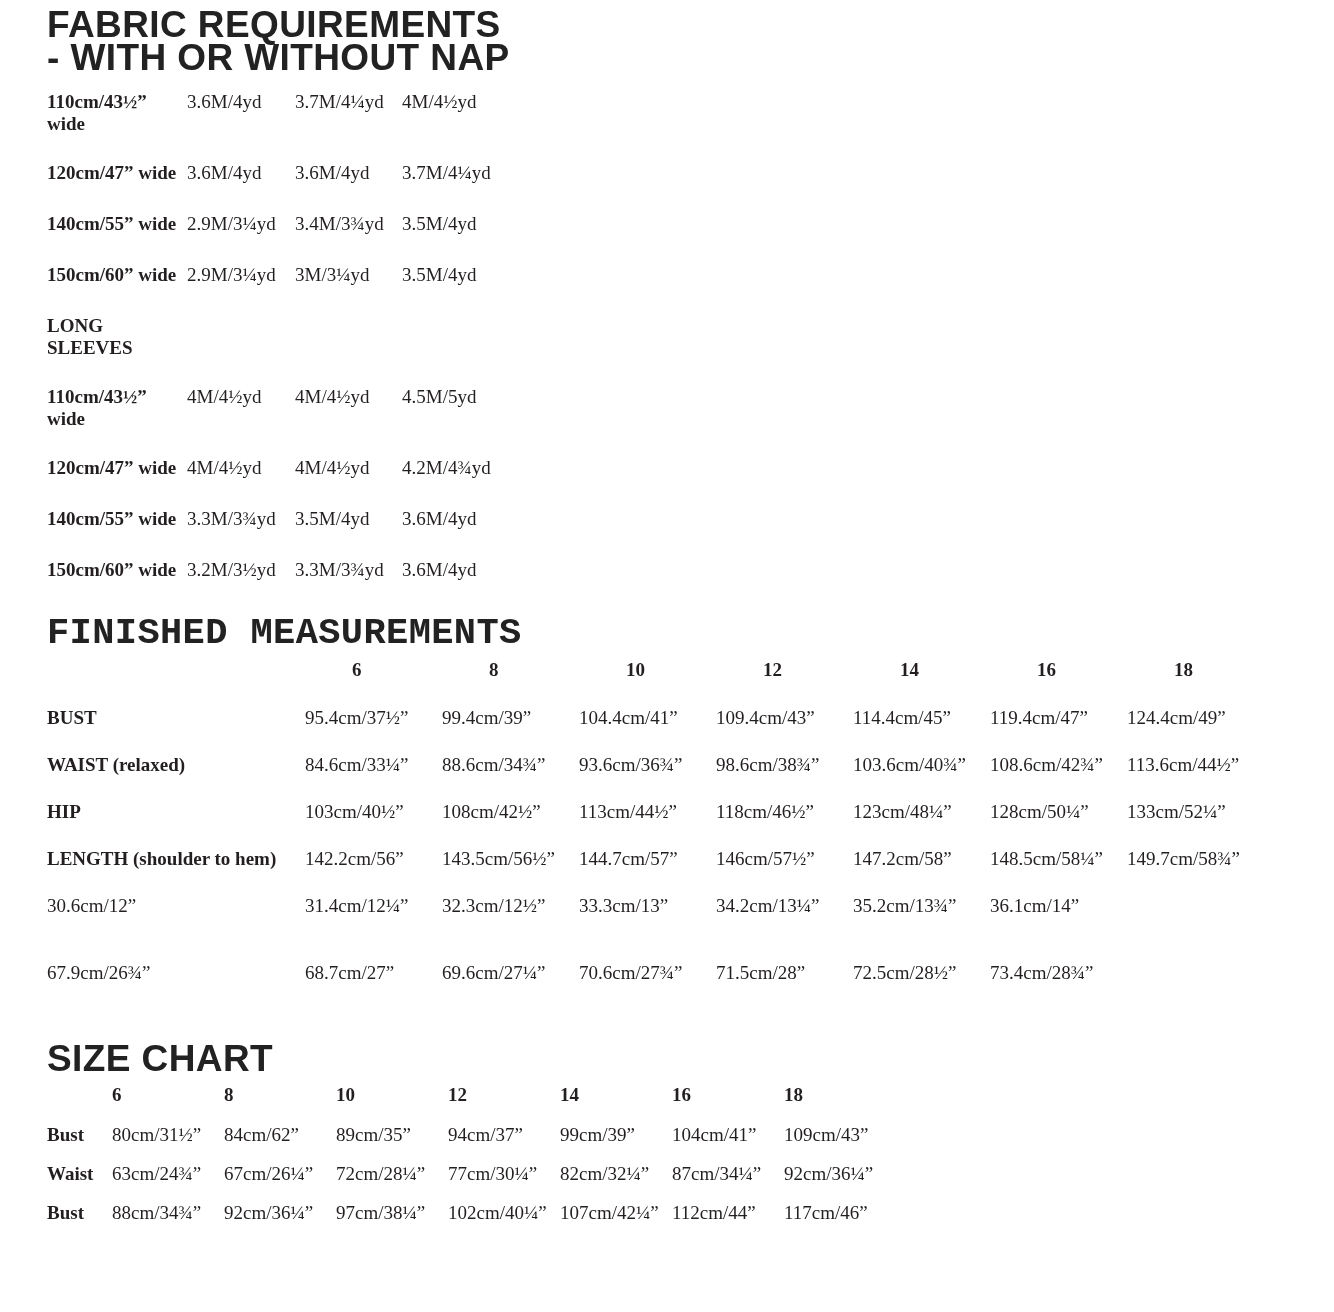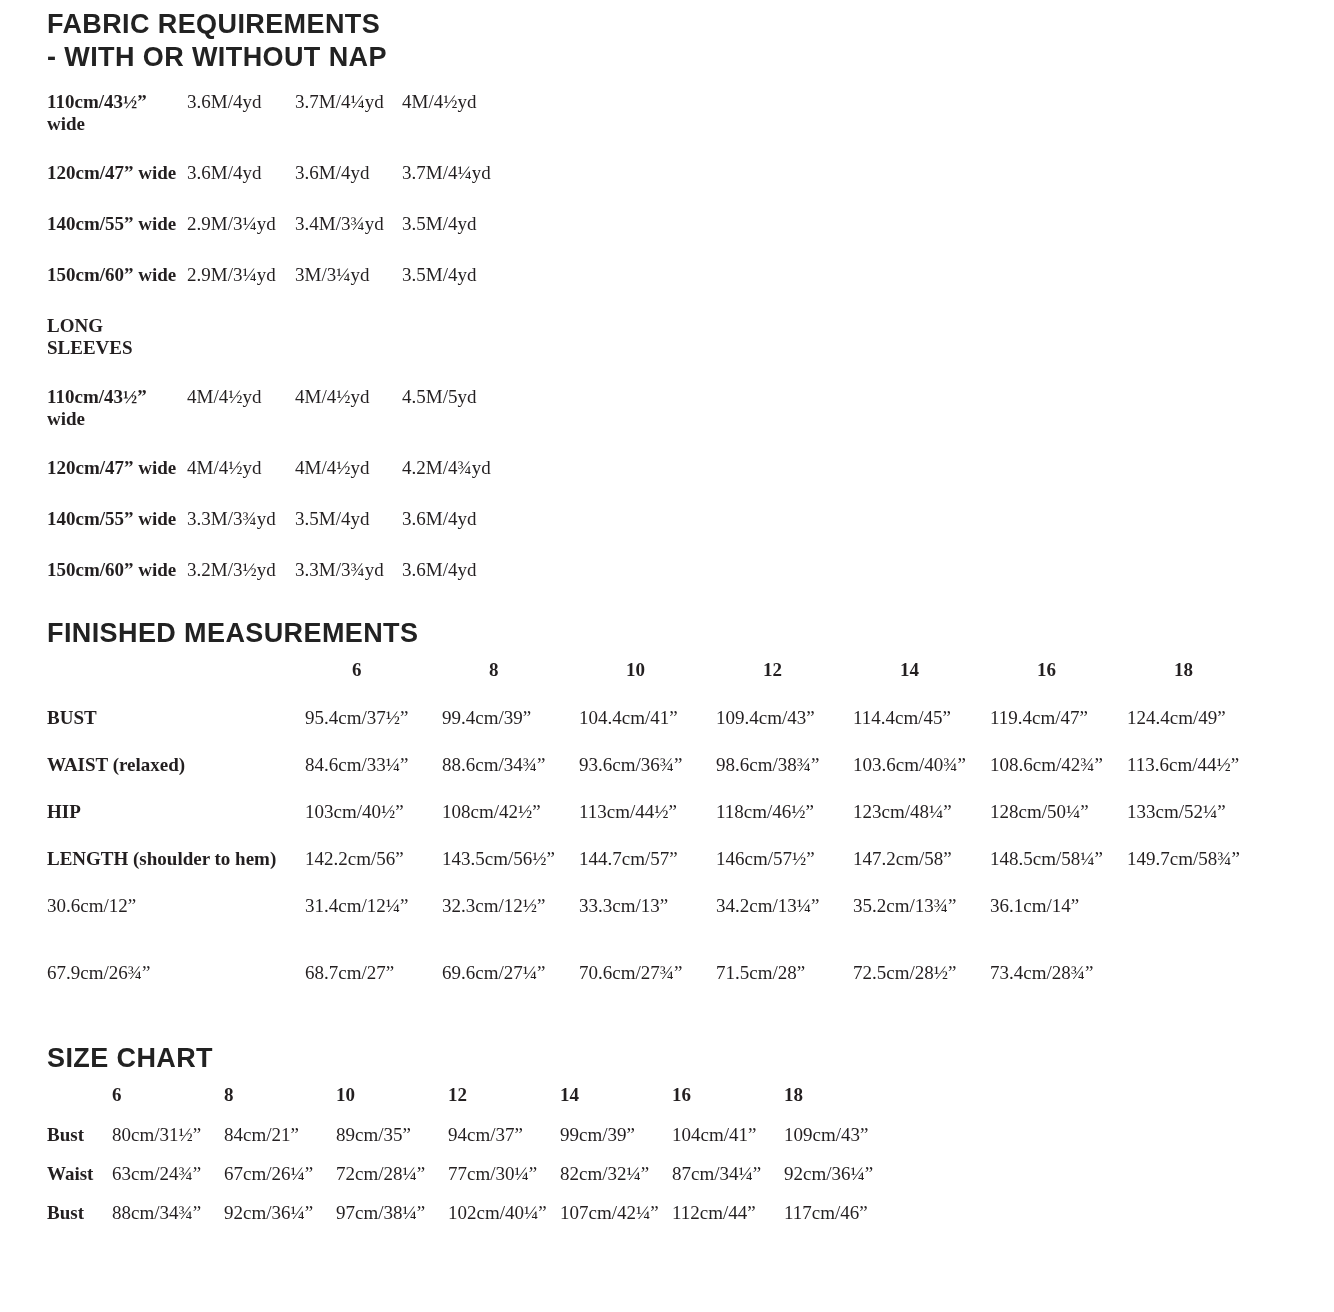--- a/index.html
+++ b/index.html
@@ -11,21 +11,21 @@
     color: #231f20;
     padding: 8px 0 0 47px;
     box-sizing: border-box;
     overflow: hidden;
     font-family: "Liberation Serif", serif;
     font-size: 19px;
   }
   .big-title {
     font-family: "Liberation Sans", sans-serif;
     font-weight: 700;
-    font-size: 27px;
+    font-size: 37px;
     line-height: 33px;
     letter-spacing: 0.4px;
     color: #222222;
     white-space: pre-line;
     margin: 0;
   }
   .pre { white-space: pre-line; }
   .bold { font-weight: bold; }
 
   
@@ -34,21 +34,21 @@
     display: grid;
     grid-template-columns: 140px 108px 107px 120px;
     align-items: start;
     min-height: 24px;
     margin-bottom: 27px;
     line-height: 22px;
   }
   .frow .fsize { padding-left: 28px; }
 
   
-  .fm-title { margin-top: 34px; margin-bottom: 9px; }
+  .fm-title { margin-top: 34px; margin-bottom: 9px; font-family: Liberation Mono, monospace; }
   .mrow {
     display: grid;
     grid-template-columns: 258px repeat(7, 137px);
     align-items: start;
     min-height: 24px;
     margin-bottom: 23px;
     line-height: 21px;
   }
   .mrow.head { margin-bottom: 24px; }
   .mrow.tall { min-height: 44px; }
@@ -218,21 +218,21 @@
       <div class="bold">10</div>
       <div class="bold">12</div>
       <div class="bold">14</div>
       <div class="bold">16</div>
       <div class="bold">18</div>
     </div>
 
     <div class="srow">
       <div class="bold">Bust</div>
       <div>80cm/31½”</div>
-      <div>84cm/21”</div>
+      <div>84cm/62”</div>
       <div>89cm/35”</div>
       <div>94cm/37”</div>
       <div>99cm/39”</div>
       <div>104cm/41”</div>
       <div>109cm/43”</div>
     </div>
     <div class="srow">
       <div class="bold">Waist</div>
       <div>63cm/24¾”</div>
       <div>67cm/26¼”</div>

